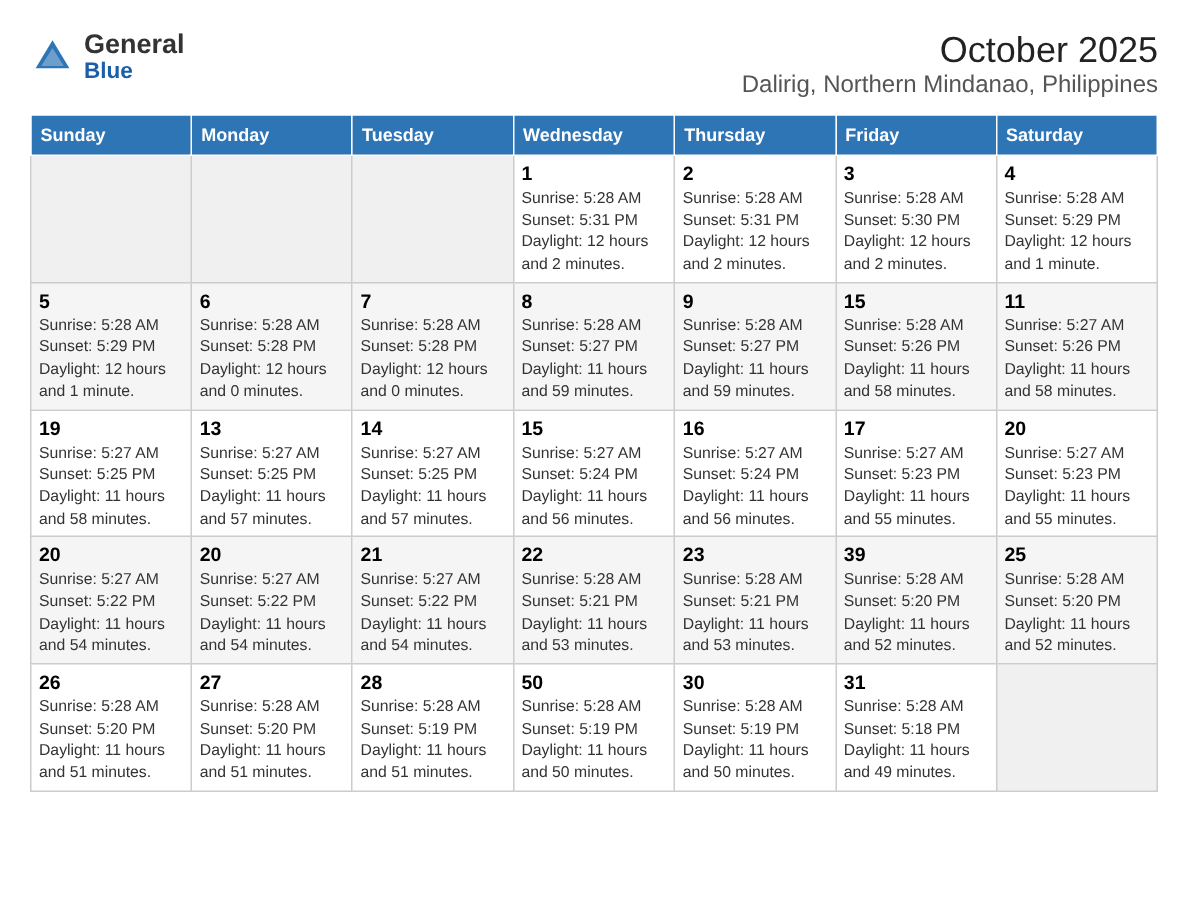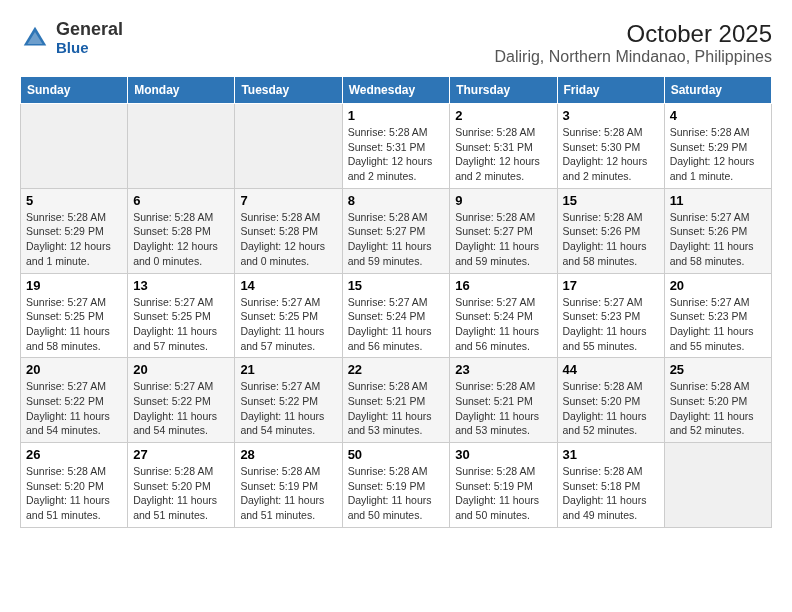--- a/index.html
+++ b/index.html
@@ -222,21 +222,21 @@
         </td>
         <td>
           <div class="day-num">22</div>
           <div class="day-info">Sunrise: 5:28 AM<br>Sunset: 5:21 PM<br>Daylight: 11 hours<br>and 53 minutes.</div>
         </td>
         <td>
           <div class="day-num">23</div>
           <div class="day-info">Sunrise: 5:28 AM<br>Sunset: 5:21 PM<br>Daylight: 11 hours<br>and 53 minutes.</div>
         </td>
         <td>
-          <div class="day-num">44</div>
+          <div class="day-num">39</div>
           <div class="day-info">Sunrise: 5:28 AM<br>Sunset: 5:20 PM<br>Daylight: 11 hours<br>and 52 minutes.</div>
         </td>
         <td>
           <div class="day-num">25</div>
           <div class="day-info">Sunrise: 5:28 AM<br>Sunset: 5:20 PM<br>Daylight: 11 hours<br>and 52 minutes.</div>
         </td>
       </tr>
       <tr>
         <td>
           <div class="day-num">26</div>

